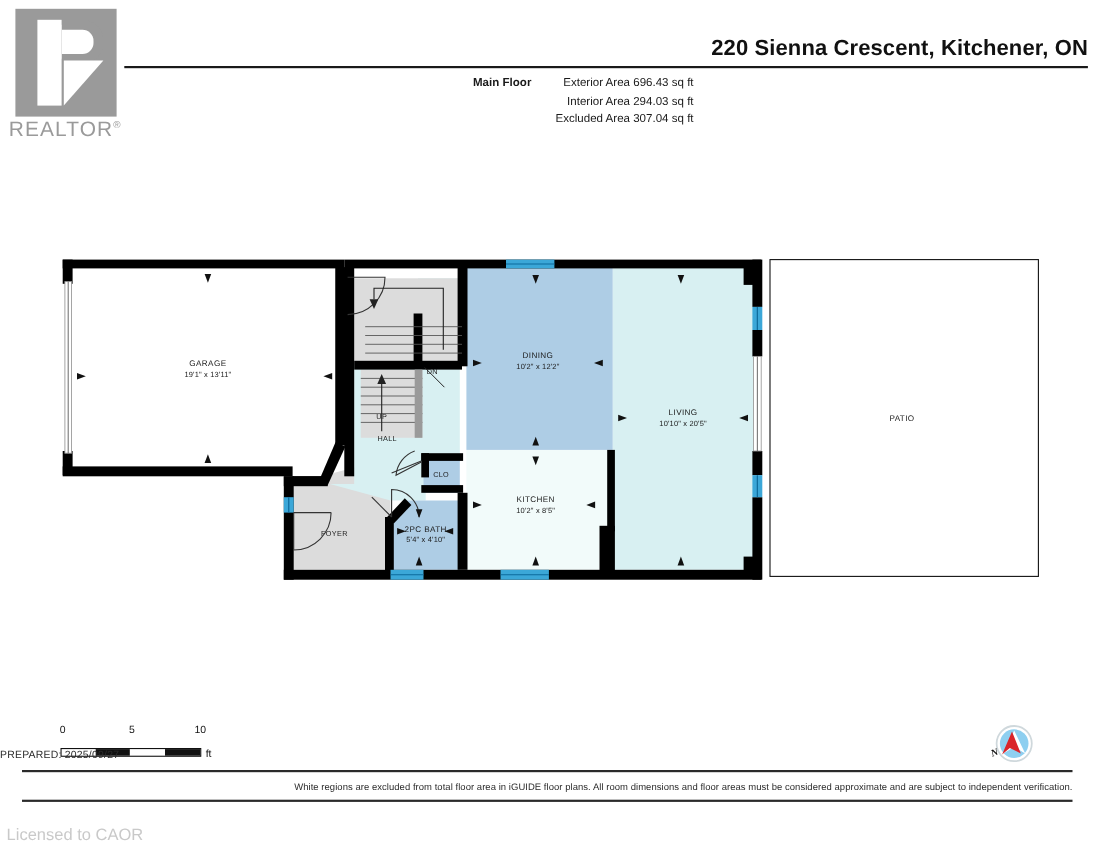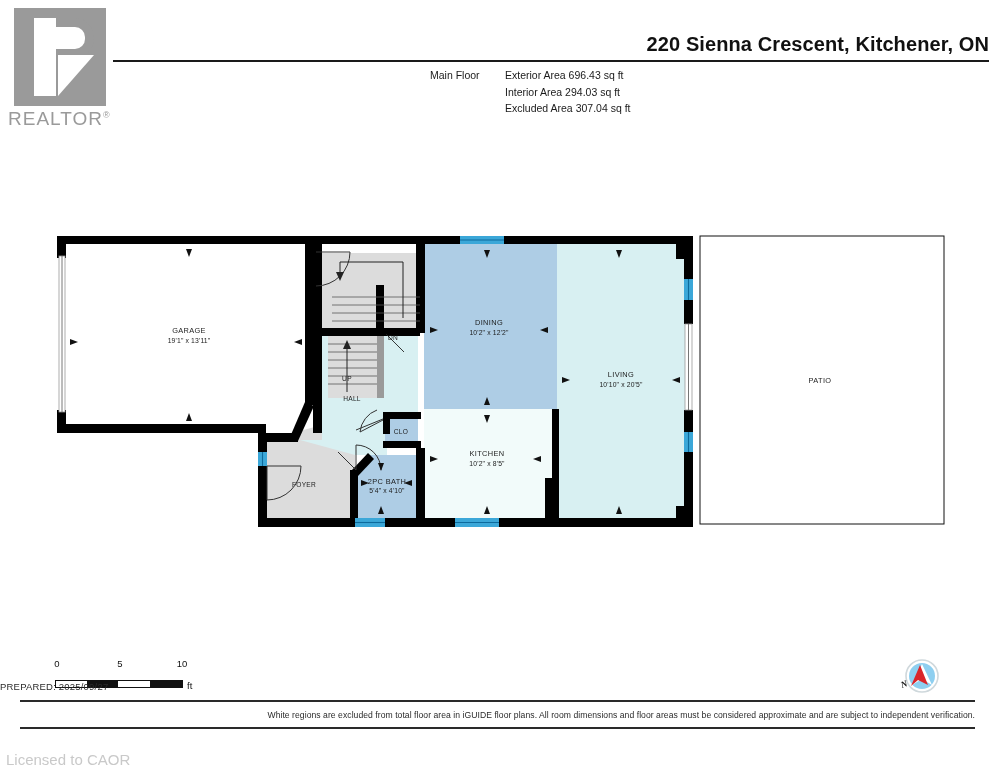--- a/index.html
+++ b/index.html
@@ -103,30 +103,30 @@
     left: 430px;
     top: 67px;
     font-size: 10.5px;
     color: #1a1a1a;
     line-height: 16.5px;
   }
   #area-block .floor-label {
     position: absolute;
     left: 0px;
     top: 0px;
-    font-weight: normal;
+    font-weight: bold;
     white-space: nowrap;
   }
   #area-block .areas {
     position: absolute;
     left: 75px;
     top: 0px;
     white-space: nowrap;
   }
-  #area-block .areas div { white-space: nowrap; }
+  #area-block .areas div { white-space: nowrap; text-align: right; }
 
   
   #plan {
     position: absolute;
     left: 0px;
     top: 0px;
     width: 995px;
     height: 768px;
   }
 

